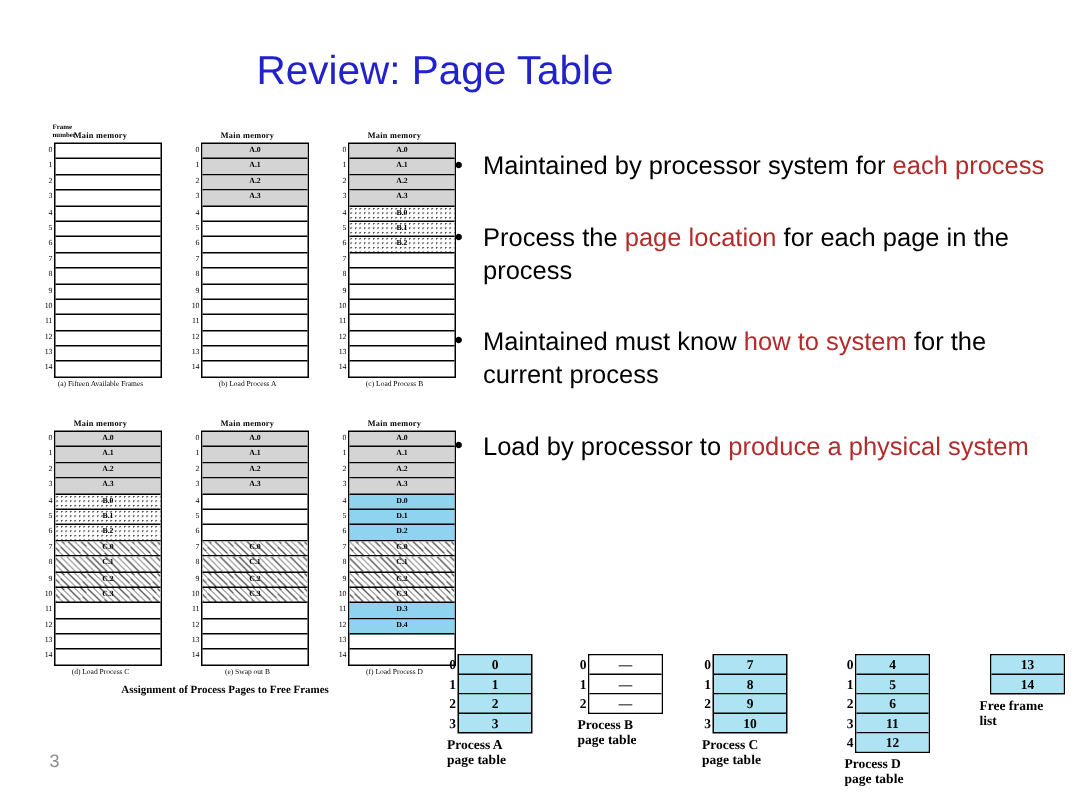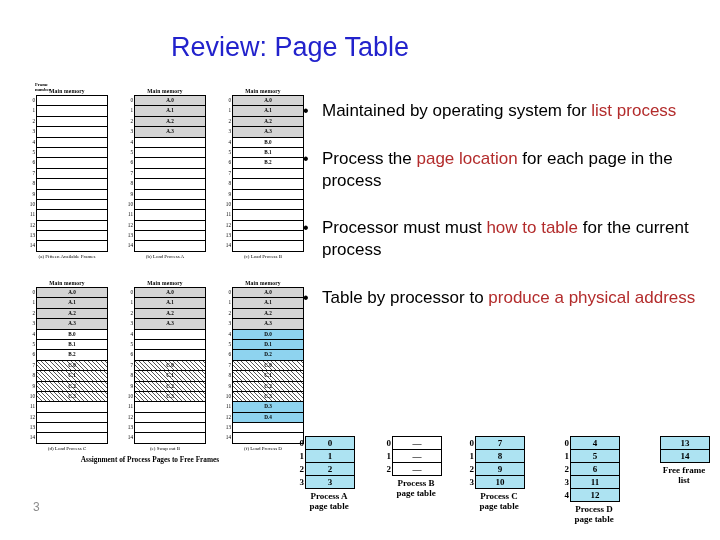--- a/index.html
+++ b/index.html
@@ -54,39 +54,39 @@
   
   .pt{position:absolute;}
   .pt-table{position:relative;border:1px solid #000;width:48px;}
   .pt-row{height:12px;line-height:12px;border-bottom:1px solid #000;text-align:center;
           font-size:9px;font-weight:bold;font-family:"Liberation Serif",serif;color:#000;
           background:#ade3f2;position:relative;}
   .pt-row:last-child{border-bottom:none;}
   .pt-row.empty{background:#ffffff;}
   .pt-row .pidx{position:absolute;left:-12px;top:0;width:10px;text-align:right;
                 font-size:9px;font-weight:bold;color:#000;}
-  .pt-cap{margin-top:2px;text-align:center;font-size:9px;font-weight:bold;
+  .pt-cap{margin-top:2px;text-align:left;font-size:9px;font-weight:bold;
           font-family:"Liberation Serif",serif;color:#000;line-height:1.15;width:62px;
           margin-left:-7px;}
 
   
   .pagenum{position:absolute;left:33px;top:500px;font-size:12px;color:#8c8c8c;}
 </style>
 </head>
 <body>
 
 <div id="slide">
 
   <div class="title">Review: Page Table</div>
 
   <div class="bullets">
-      <div class="bullet"><span class="dot">•</span><span>Maintained by operating system for </span><span class="hl">list process</span><span></span></div>
+      <div class="bullet"><span class="dot">•</span><span>Maintained by processor system for </span><span class="hl">each process</span><span></span></div>
       <div class="bullet"><span class="dot">•</span><span>Process the </span><span class="hl">page location</span><span> for each page in the process</span></div>
-      <div class="bullet"><span class="dot">•</span><span>Processor must must </span><span class="hl">how to table</span><span> for the current process</span></div>
-      <div class="bullet"><span class="dot">•</span><span>Table by processor to </span><span class="hl">produce a physical address</span><span></span></div>
+      <div class="bullet"><span class="dot">•</span><span>Maintained must know </span><span class="hl">how to system</span><span> for the current process</span></div>
+      <div class="bullet"><span class="dot">•</span><span>Load by processor to </span><span class="hl">produce a physical system</span><span></span></div>
     </div>
 
   <div class="diagram">
       <div class="mm-block" style="left: 0px; top: 0px;">
         <div class="mm-title">Main memory</div>
         <div class="mm-table">
           <div class="frame-num">Frame number</div>
           <div class="mm-row"><span class="idx">0</span><span></span></div>
           <div class="mm-row"><span class="idx">1</span><span></span></div>
           <div class="mm-row"><span class="idx">2</span><span></span></div>

